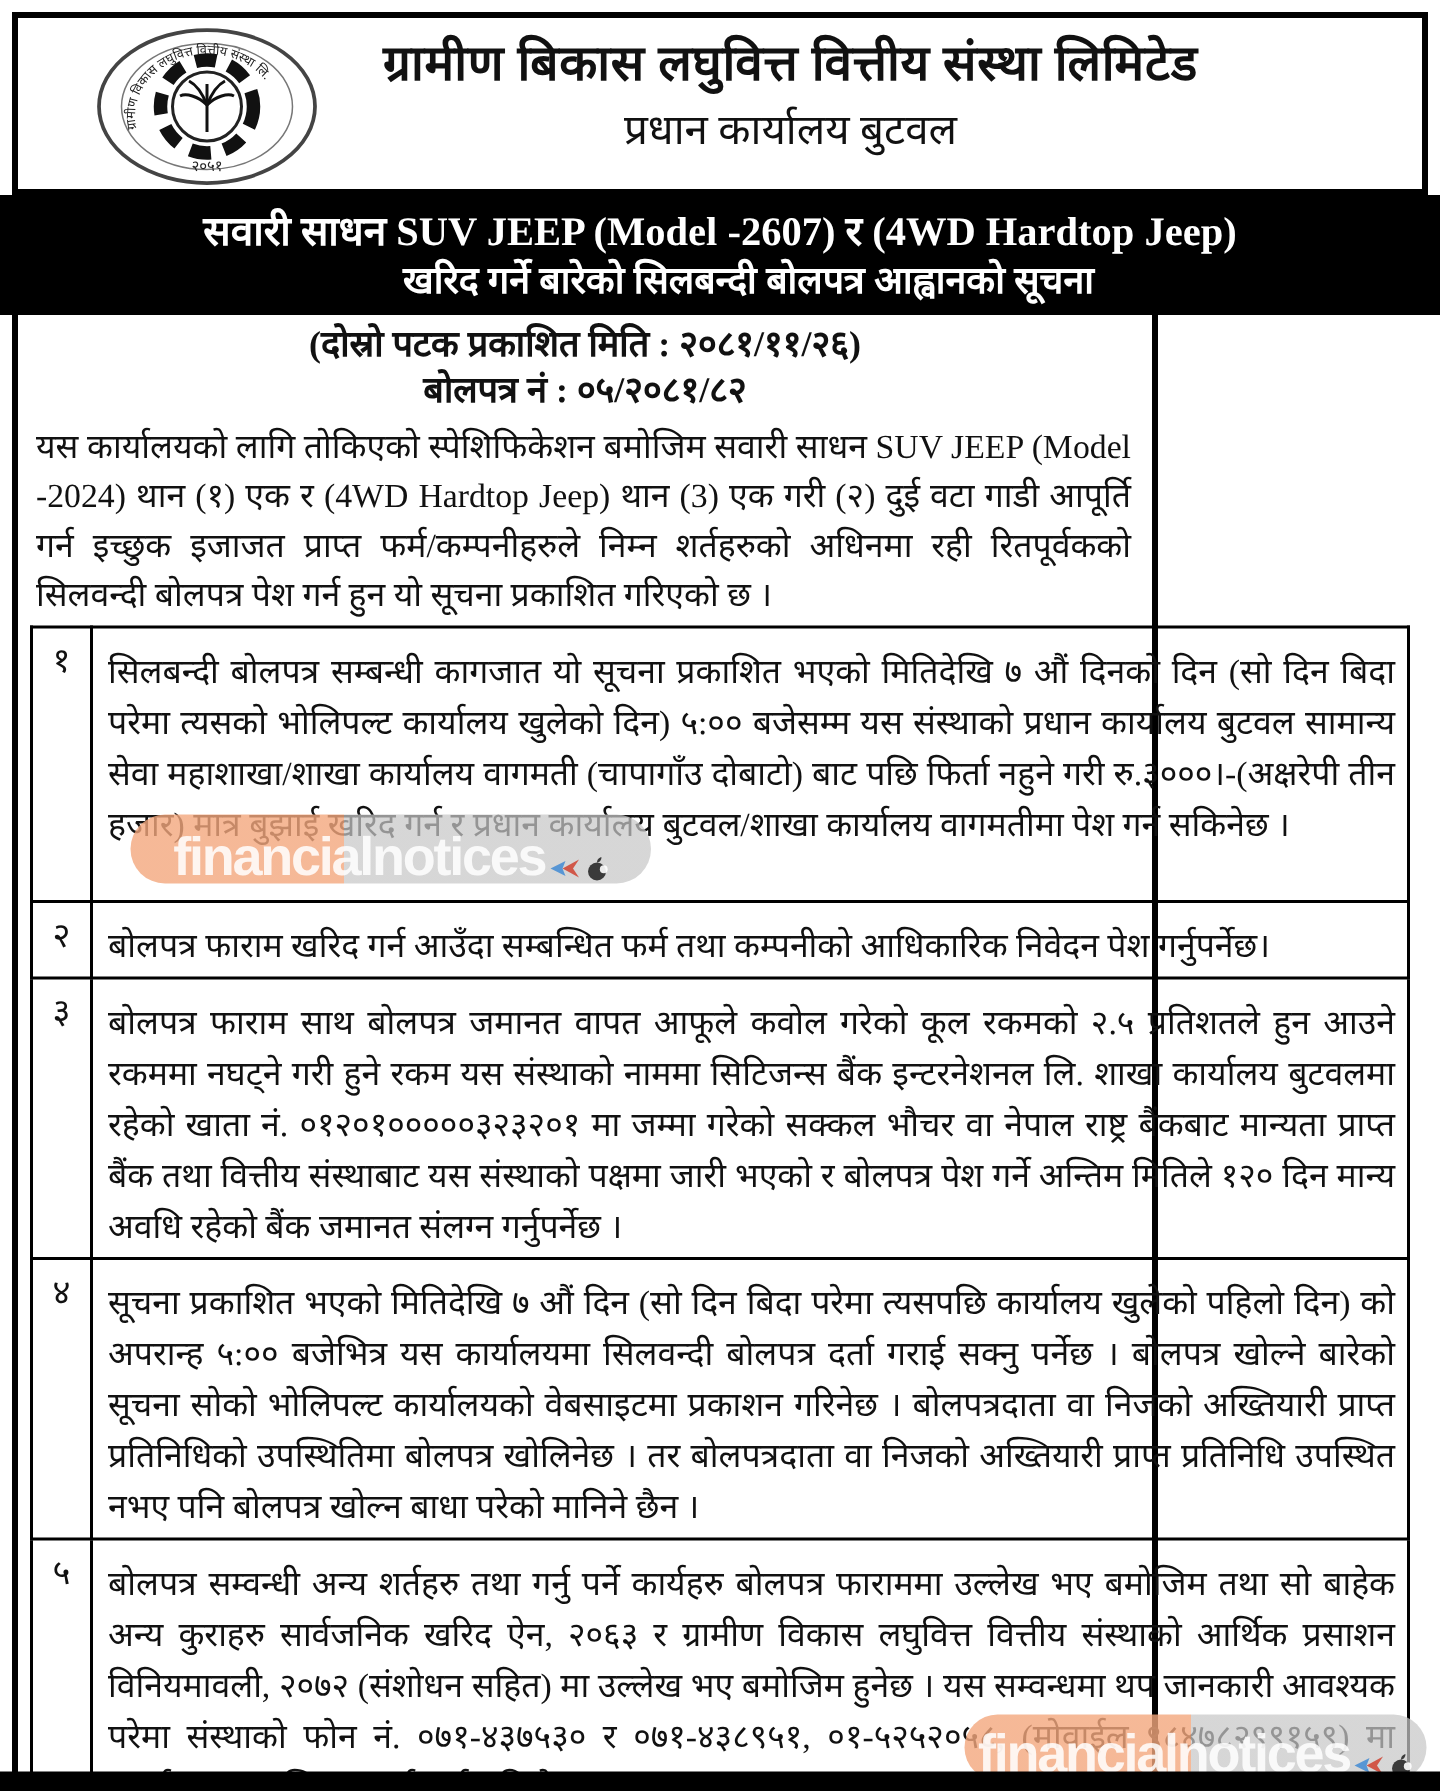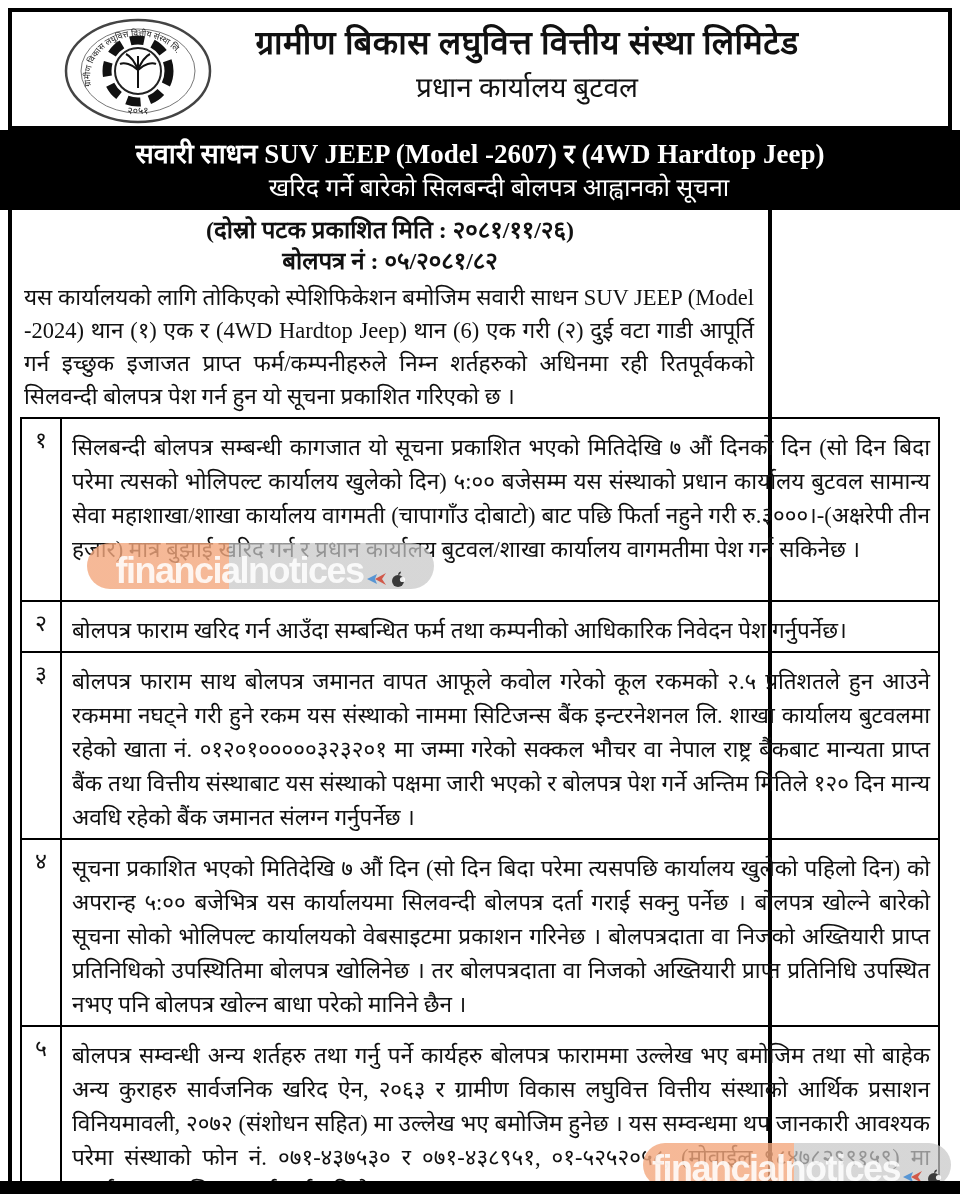--- a/index.html
+++ b/index.html
@@ -15,21 +15,21 @@
   .logo-wrap{position:absolute;left:50px;top:6px;width:152px;height:106px;}
   .titles{position:absolute;left:150px;right:56px;top:8px;text-align:center;}
   .org-name{font-size:33px;font-weight:bold;line-height:46px;letter-spacing:0.5px;}
   .office-name{font-size:28px;font-weight:normal;line-height:44px;}
   
   .banner{
     position:absolute;left:0;top:130px;width:960px;height:80px;background:#000;
     color:#fff;text-align:center;box-sizing:border-box;padding-top:7px;
   }
   .banner-l1{font-size:27px;font-weight:bold;line-height:34px;}
-  .banner-l2{font-size:25px;font-weight:normal;line-height:33px;margin-left:38px;}
+  .banner-l2{font-size:25px;font-weight:bold;line-height:33px;margin-left:38px;}
   
   .content{
     position:absolute;left:8px;top:210px;width:764px;height:972px;
     border-left:4px solid #000;border-right:4px solid #000;box-sizing:border-box;
     background:#fff;z-index:1;
   }
   .meta-line{ text-align:center;font-weight:bold;font-size:24px;line-height:31px;}
   .meta-line.first{margin-top:5px;}
   .intro{
     margin:4px 14px 0 12px;font-size:22.5px;line-height:33px;
@@ -107,21 +107,21 @@
 
   <div class="banner">
     <div class="banner-l1">सवारी साधन SUV JEEP (Model -2607) र (4WD Hardtop Jeep)</div>
     <div class="banner-l2">खरिद गर्ने बारेको सिलबन्दी बोलपत्र आह्वानको सूचना</div>
   </div>
 
   <div class="content">
     <div class="meta-line first">(दोस्रो पटक प्रकाशित मिति : २०८१/११/२६)</div>
     <div class="meta-line">बोलपत्र नं : ०५/२०८१/८२</div>
 
-    <div class="intro">यस कार्यालयको लागि तोकिएको स्पेशिफिकेशन बमोजिम सवारी साधन SUV JEEP (Model -2024) थान (१) एक र (4WD Hardtop Jeep) थान (6) एक गरी (२) दुई वटा गाडी आपूर्ति गर्न इच्छुक इजाजत प्राप्त फर्म/कम्पनीहरुले निम्न शर्तहरुको अधिनमा रही रितपूर्वकको सिलवन्दी बोलपत्र पेश गर्न हुन यो सूचना प्रकाशित गरिएको छ ।</div>
+    <div class="intro">यस कार्यालयको लागि तोकिएको स्पेशिफिकेशन बमोजिम सवारी साधन SUV JEEP (Model -2024) थान (१) एक र (4WD Hardtop Jeep) थान (3) एक गरी (२) दुई वटा गाडी आपूर्ति गर्न इच्छुक इजाजत प्राप्त फर्म/कम्पनीहरुले निम्न शर्तहरुको अधिनमा रही रितपूर्वकको सिलवन्दी बोलपत्र पेश गर्न हुन यो सूचना प्रकाशित गरिएको छ ।</div>
 
     <table class="terms">
       <tbody>
           <tr class="r1">
         <td class="num">१</td>
         <td class="txt">सिलबन्दी बोलपत्र सम्बन्धी कागजात यो सूचना प्रकाशित भएको मितिदेखि ७ औं दिनको दिन (सो दिन बिदा परेमा त्यसको भोलिपल्ट कार्यालय खुलेको दिन) ५:०० बजेसम्म यस संस्थाको प्रधान कार्यालय बुटवल सामान्य सेवा महाशाखा/शाखा कार्यालय वागमती (चापागाँउ दोबाटो) बाट पछि फिर्ता नहुने गरी रु.३०००।-(अक्षरेपी तीन हजार) मात्र बुझाई खरिद गर्न र प्रधान कार्यालय बुटवल/शाखा कार्यालय वागमतीमा पेश गर्न सकिनेछ ।</td>
       </tr>
       <tr class="r2">
         <td class="num">२</td>
         <td class="txt">बोलपत्र फाराम खरिद गर्न आउँदा सम्बन्धित फर्म तथा कम्पनीको आधिकारिक निवेदन पेश गर्नुपर्नेछ।</td>

